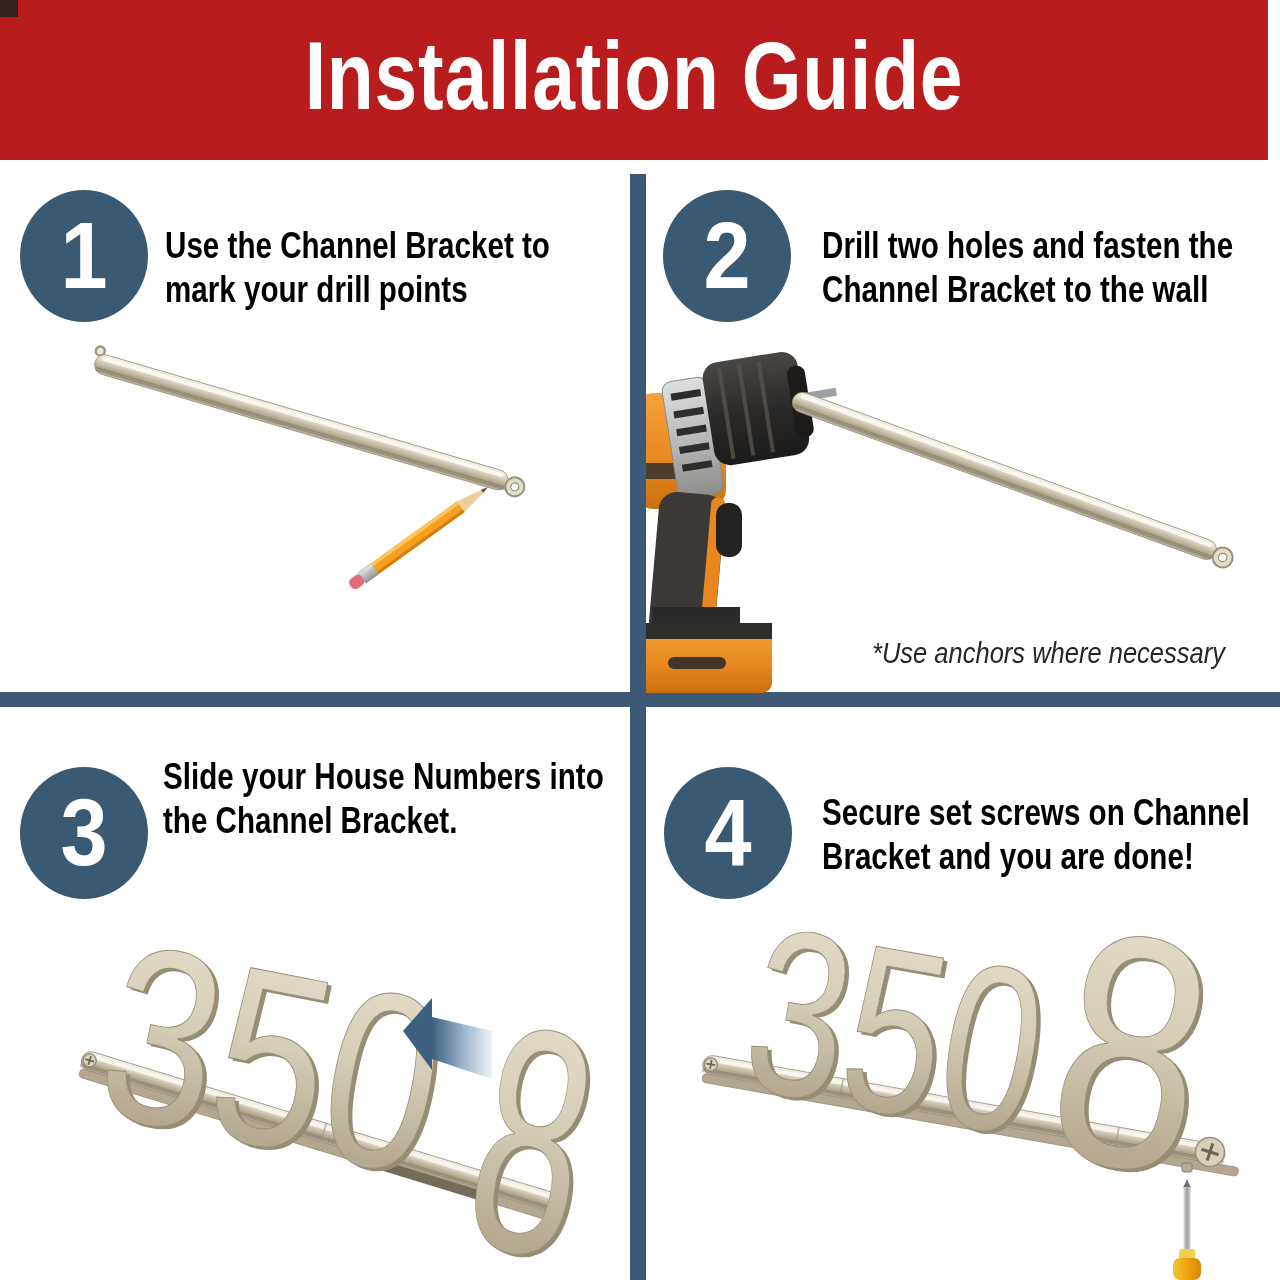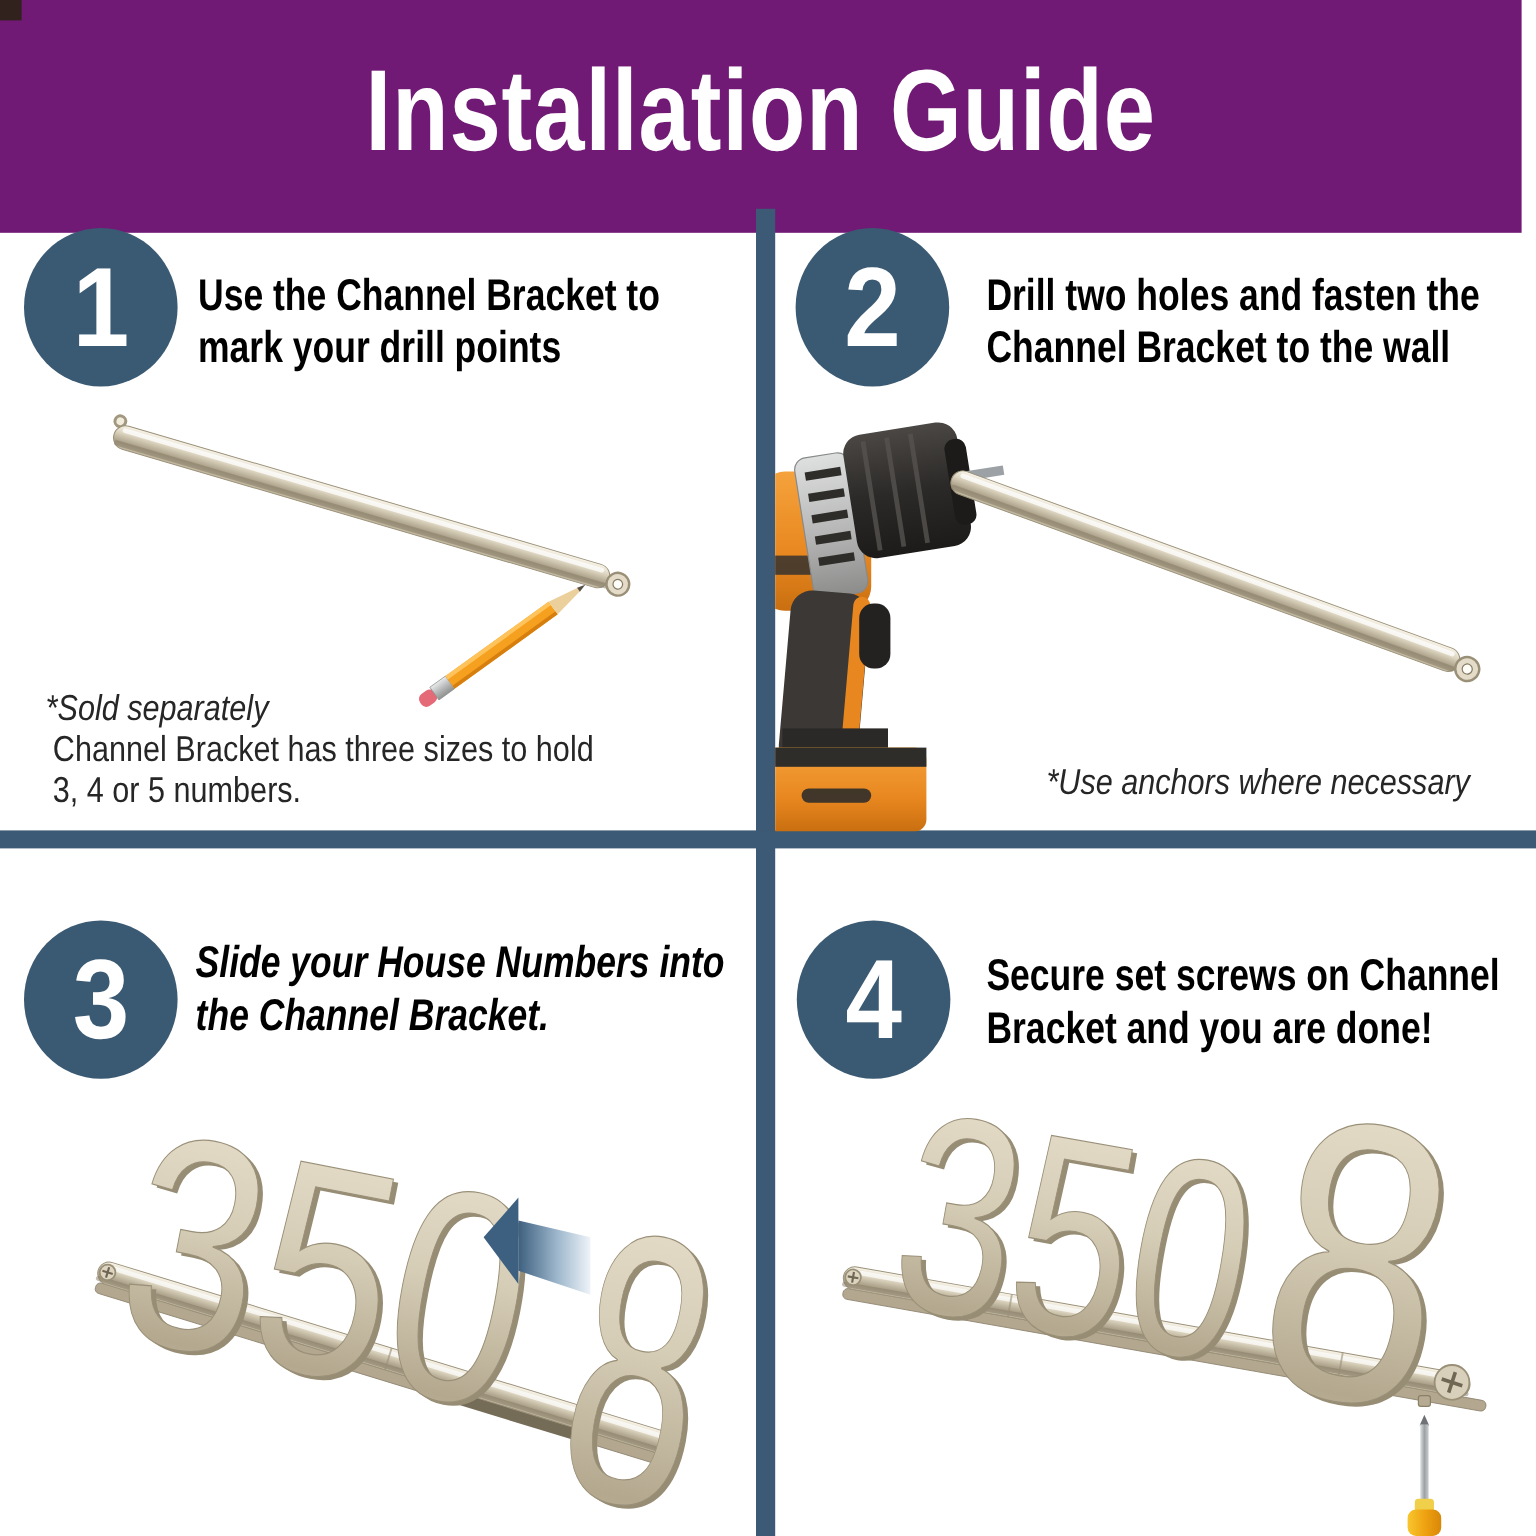--- a/index.html
+++ b/index.html
@@ -1,18 +1,18 @@
 <!DOCTYPE html>
 <html><head>
 <meta charset="utf-8">
 <style>
   html,body{margin:0;padding:0;background:#ffffff;}
   .canvas{position:relative;width:1280px;height:1280px;background:#ffffff;overflow:hidden;
           font-family:"Liberation Sans", sans-serif;}
-  .band{position:absolute;left:0;top:0;width:1268px;height:194px;background:#701a75;}
+  .band{position:absolute;left:0;top:0;width:1268px;height:160px;background:#b91c1c;}
   .band h1{margin:0;position:absolute;left:0;top:50%;width:100%;transform:translateY(-54%) scaleX(0.8);
            text-align:center;color:#ffffff;font-size:96px;font-weight:700;letter-spacing:1px;white-space:nowrap;}
   .corner{position:absolute;left:0;top:0;width:18px;height:17px;background:#32221e;}
   .divider{position:absolute;background:#3C5A75;}
   .div-v{left:630px;top:174px;width:16px;height:1106px;}
   .div-h{left:0;top:692px;width:1280px;height:15px;}
   .step-circle{position:absolute;width:128px;height:132px;border-radius:50%;background:#3A5972;
                display:flex;align-items:center;justify-content:center;}
   .step-circle span{color:#ffffff;font-size:94px;font-weight:700;transform:scaleX(.9);}
   .heading{position:absolute;color:#000000;font-size:37px;font-weight:700;line-height:44px;}
@@ -70,25 +70,20 @@
       <rect x="-14" y="-6" width="15" height="12" rx="5" fill="#e56a78"></rect>
       <rect x="0" y="-6.5" width="16" height="13" fill="url(#sA)" stroke="#8e9091" stroke-width="0.6"></rect>
       <rect x="16" y="-6.5" width="106" height="13" fill="#f6a01f"></rect>
       <rect x="16" y="-6.5" width="106" height="3.5" fill="#ffc35c"></rect>
       <rect x="16" y="3.5" width="106" height="3" fill="#d77f0e"></rect>
       <polygon points="122,-6.5 122,6.5 148,1.8 148,-1.8" fill="#ecd09b"></polygon>
       <polygon points="148,-2 148,2 155,0" fill="#564e44"></polygon>
     </g>
   </svg>
 
-  <div class="note" style="left:38px;top:574px;">
-    <span class="it">*Sold separately</span>
-    <span style="margin-left:6px;">Channel Bracket has three sizes to hold</span>
-    <span style="margin-left:6px;">3, 4 or 5 numbers.</span>
-  </div>
 
   <div class="step-circle" style="left:663px;top:190px;">
     <span>2</span>
   </div>
   <div class="heading" style="left:822px;top:224px;">
     <span>Drill two holes and fasten the</span>
     <span>Channel Bracket to the wall</span>
   </div>
 
   <svg style="left:646px;top:335px;" width="634" height="358" viewBox="0 0 634 358">
@@ -149,21 +144,21 @@
     </g>
   </svg>
 
   <div class="note" style="left:872px;top:636px;">
     <span class="it">*Use anchors where necessary</span>
   </div>
 
   <div class="step-circle" style="left:20px;top:767px;">
     <span>3</span>
   </div>
-  <div class="heading" style="left:163px;top:780px;font-style:italic;">
+  <div class="heading" style="left:163px;top:755px;">
     <span>Slide your House Numbers into</span>
     <span>the Channel Bracket.</span>
   </div>
 
   <svg style="left:30px;top:890px;" width="600" height="390" viewBox="0 0 600 390">
     <defs>
       <linearGradient id="mC" x1="0" y1="0" x2="0" y2="1">
         <stop offset="0" stop-color="#f8f4e9"></stop>
           <stop offset="0.35" stop-color="#dcd4bf"></stop>
         <stop offset="0.75" stop-color="#a89d85"></stop>

